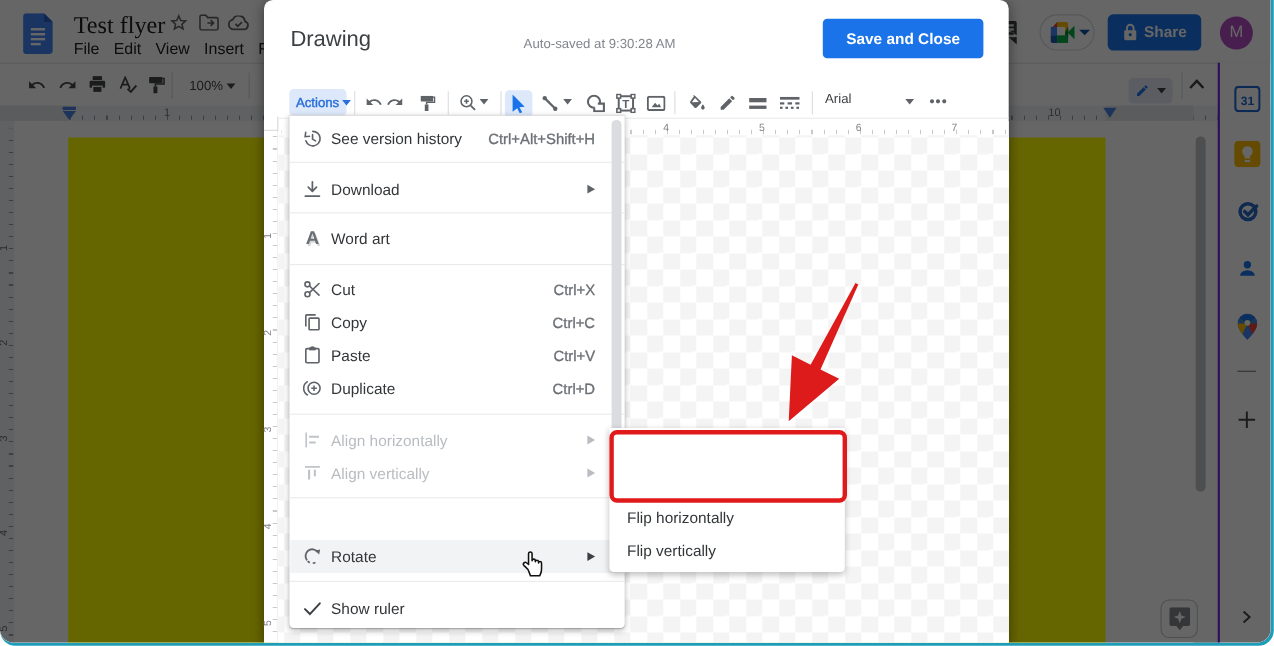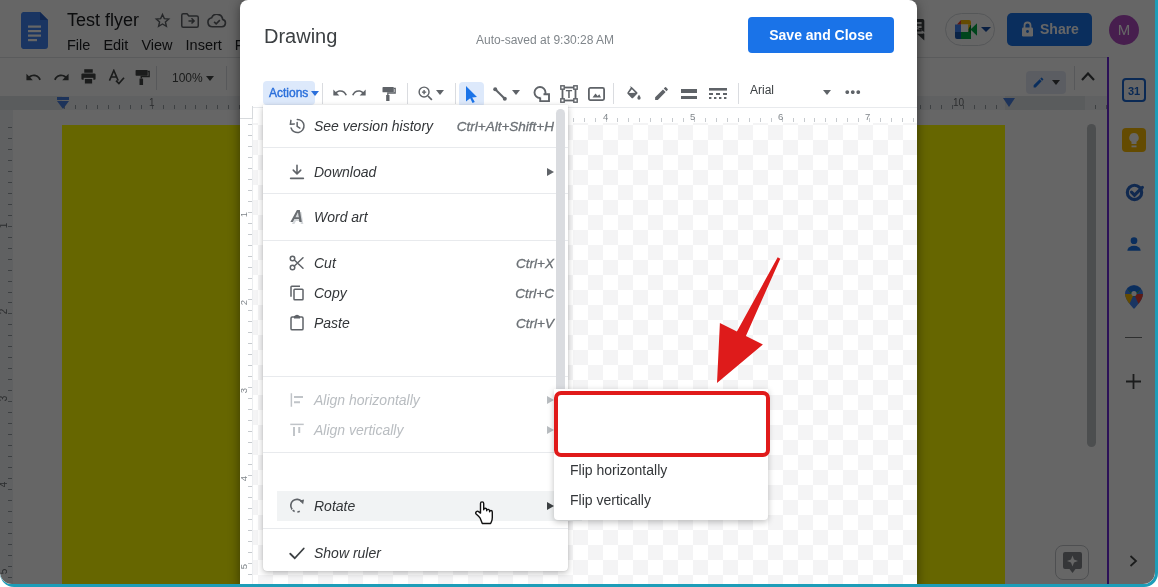--- a/index.html
+++ b/index.html
@@ -5,21 +5,21 @@
   * { margin:0; padding:0; box-sizing:border-box; }
   html,body { width:1158px; height:587px; overflow:hidden; }
   body { font-family:"Liberation Sans", sans-serif; background:#fff; }
   .wrap { position:absolute; top:0; left:0; width:1158px; height:587px; background:#1d9db8; border-radius:0 0 14px 14px; }
   .frame { position:absolute; top:0; left:0; width:1155px; height:584px; background:#fff; border-radius:0 0 12px 12px; overflow:hidden; }
   .abs { position:absolute; }
 
   
   .docs { position:absolute; top:0; left:0; width:1155px; height:584px; background:#fff; }
   .topbar { position:absolute; top:0; left:0; width:1158px; height:57px; background:#fff; }
-  .title { position:absolute; left:67px; top:10px; font-size:18px; color:#202124; }
+  .title { position:absolute; left:67px; top:10px; font-size:22px; color:#202124;font-family:Liberation Serif, serif; }
   .menus { position:absolute; left:67px; top:37px; font-size:14.5px; color:#202124; }
   .menus span { margin-right:13px; }
   .toolbar1 { position:absolute; top:57px; left:0; width:1158px; height:39px; background:#fff; border-top:1px solid #e0e3e7; }
   .hruler { position:absolute; top:96px; left:0; width:1107px; height:14px; background:#f1f3f4;
     background-image:repeating-linear-gradient(to right, transparent 0, transparent 9.97px, #9aa0a6 9.97px, #9aa0a6 10.97px);
     background-size:1107px 4px; background-position:10.4px 9px; background-repeat:no-repeat; }
   .vruler { position:absolute; top:110px; left:0; width:13px; height:477px; background:#f1f3f4;
     background-image:repeating-linear-gradient(to bottom, transparent 0, transparent 9.97px, #9aa0a6 9.97px, #9aa0a6 10.97px);
     background-size:4px 477px; background-position:8px 7.3px; background-repeat:no-repeat; }
   .vnum { position:absolute; font-size:10px; color:#6d7175; transform:rotate(-90deg); }
@@ -48,21 +48,21 @@
     background-size:4px 479px; background-position:8px 6.4px; background-repeat:no-repeat; }
   .dcorner { position:absolute; left:0; top:106px; width:12.5px; height:12.5px; background:#fff; border-right:1px solid #d7dadd; border-bottom:1px solid #d7dadd; }
   .dnum { position:absolute; font-size:9.5px; color:#80868b; }
   .canvas { position:absolute; left:13px; top:123px; width:664px; height:464px;
      background:#fff;
      background-image: conic-gradient(#f4f4f5 0 25%, #ffffff 0 50%, #f4f4f5 0 75%, #ffffff 0);
      background-size:30px 30px; background-position:20px 2px; }
 
   
   .menu { position:absolute; left:263px; top:105px; width:305px; height:466px; background:#fff; border-radius:0 0 4px 4px; box-shadow:0 2px 6px rgba(0,0,0,.25), 0 0 1px rgba(0,0,0,.2); }
-  .mi { position:absolute; left:14px; width:305px; height:30px;font-style:italic; }
+  .mi { position:absolute; left:1px; width:305px; height:30px; }
   .mi .ic { position:absolute; left:11px; top:6px; width:18px; height:18px; }
   .mi .lb { position:absolute; left:37px; top:7px; font-size:14px; color:#333639; line-height:16px; }
   .mi .sc { position:absolute; right:28px; top:7.5px; font-size:13.5px; color:#6b7075; -webkit-text-stroke:0.3px #6b7075; }
   .mi .ar { position:absolute; right:28px; top:11px; width:0; height:0; border-left:7px solid #5f6368; border-top:4.5px solid transparent; border-bottom:4.5px solid transparent; }
   .mi.dis .lb { color:#b9bdc1; }
   .mi.dis .ar { border-left-color:#b9bdc1; }
   .msep { position:absolute; left:0; width:305px; height:1px; background:#e8eaed; }
   .mscroll { position:absolute; left:293px; top:4px; width:9px; height:337px; background:#dadce0; border-radius:5px; }
 
   
@@ -366,20 +366,29 @@
         </div>
     <div class="mi" style="top:203px">
       <svg class="ic" viewBox="0 0 24 24" fill="none" stroke="#5f6368" stroke-width="2">
             <rect x="4" y="4" width="16" height="17" rx="1.5"></rect>
             <path d="M9 4 a3 3 0 0 1 6 0 z" fill="#5f6368" stroke="none"></path>
             <rect x="8" y="2.5" width="8" height="3.5" fill="#5f6368" stroke="none"></rect>
           </svg>
       <span class="lb">Paste</span>
           <span class="sc">Ctrl+V</span>
         </div>
+    <div class="mi" style="top:233px">
+      <svg class="ic" viewBox="0 0 24 24" fill="none" stroke="#5f6368" stroke-width="1.9">
+            <path d="M6.5 3.6 a9.5 9.5 0 0 0 0 16.8"></path>
+            <circle cx="14" cy="12" r="7.3"></circle>
+            <path d="M14 8.6 v6.8 M10.6 12 h6.8"></path>
+          </svg>
+      <span class="lb">Duplicate</span>
+          <span class="sc">Ctrl+D</span>
+        </div>
     <div class="msep" style="top:271px"></div>
     <div class="mi dis" style="top:280px">
       <svg class="ic" viewBox="0 0 24 24" fill="none" stroke="#c0c4c8" stroke-width="2">
             <path d="M4.5 3 v18"></path>
             <path d="M8 8 h12 M8 15 h8" stroke-width="2.6"></path>
           </svg>
       <span class="lb">Align horizontally</span>
           <span class="ar"></span>
         </div>
     <div class="mi dis" style="top:310px">

